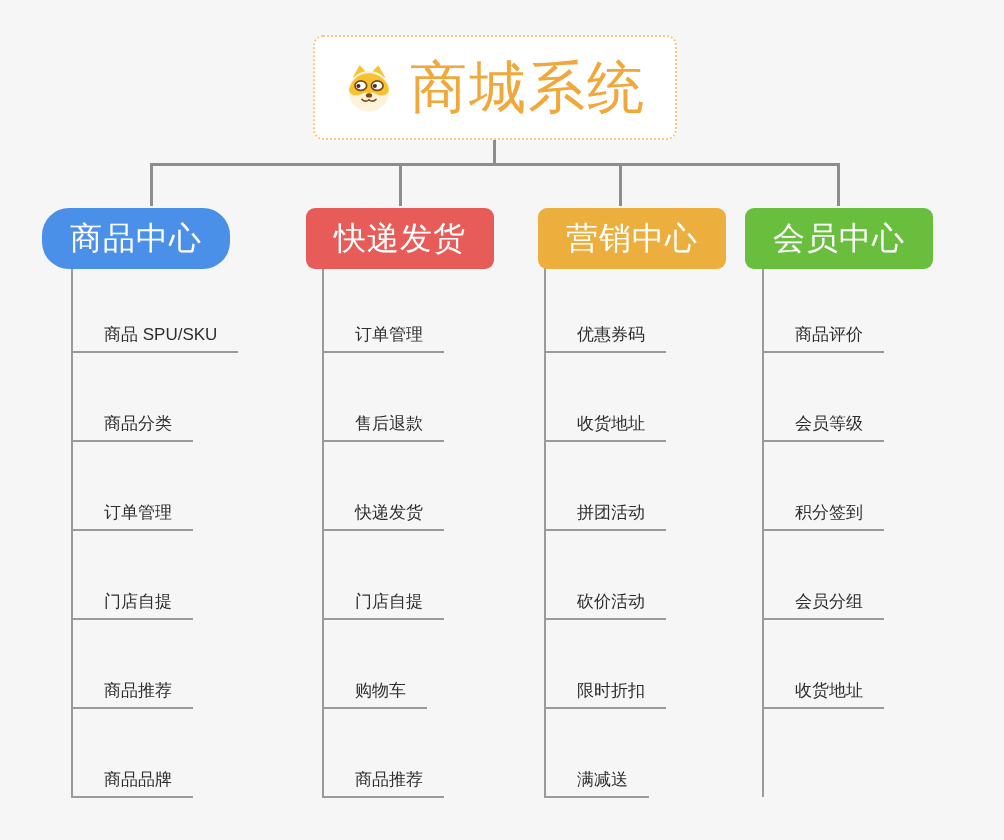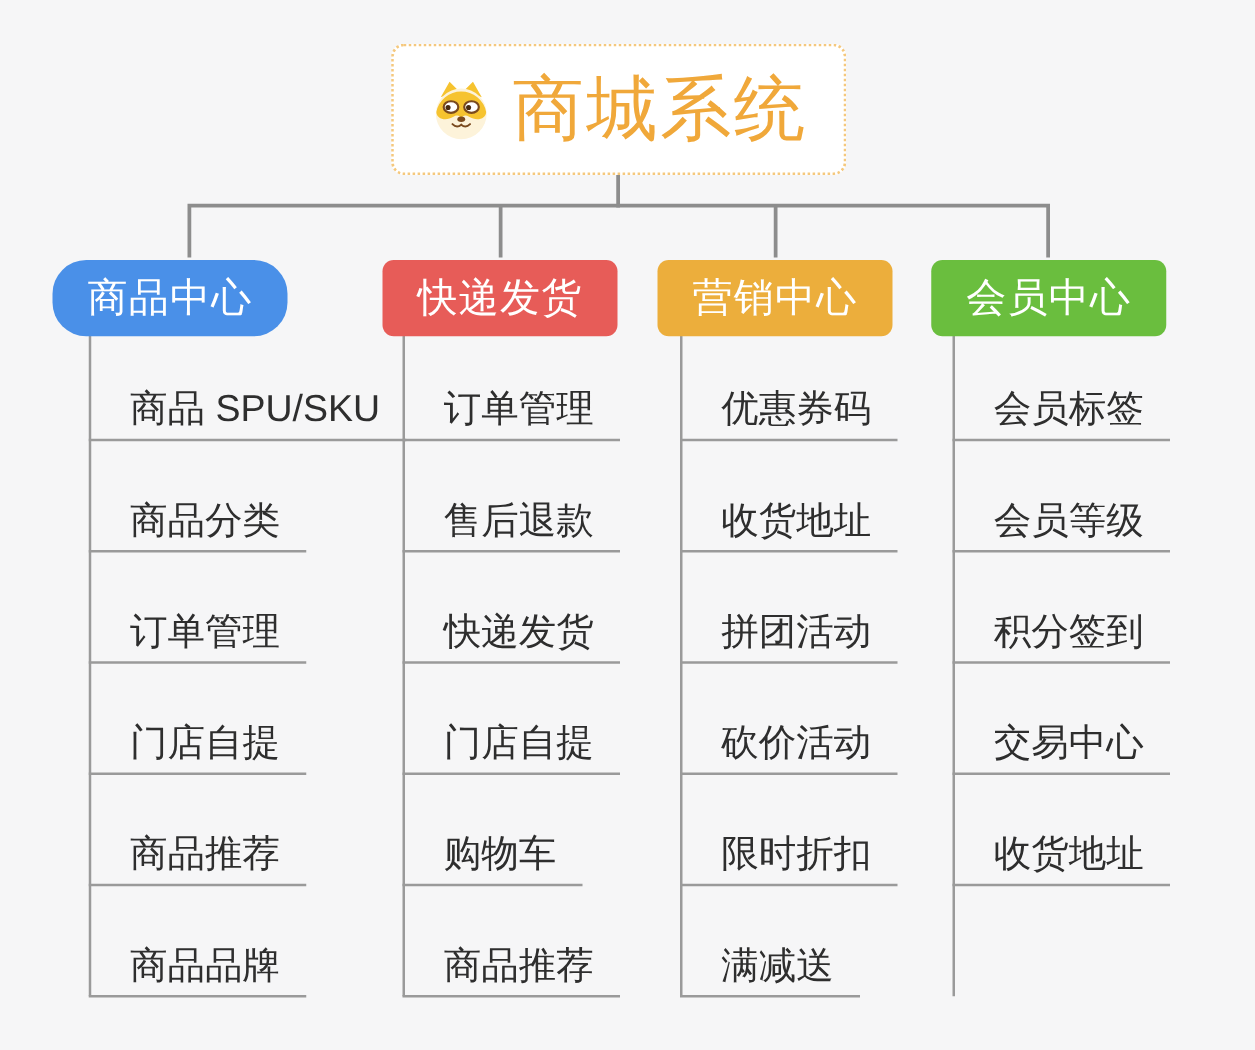--- a/index.html
+++ b/index.html
@@ -37,38 +37,38 @@
     width: 188px; height: 61px;
     border-radius: 9px;
     display: flex; align-items: center; justify-content: center;
     color: #ffffff;
     font-size: 32px;
     letter-spacing: 1px;
     z-index: 2;
   }
   .bh-1 { left: 42px;  background: #4a90e8; border-radius: 27px; }
   .bh-2 { left: 306px; background: #e75c58; }
-  .bh-3 { left: 526px; background: #ecae3c; }
+  .bh-3 { left: 538px; background: #ecae3c; }
   .bh-4 { left: 745px; background: #6abe3e; }
   .column {
     position: absolute; top: 269px;
     display: flex; flex-direction: column; align-items: flex-start;
     z-index: 1;
   }
   .col-1 { left: 71px; }
   .col-2 { left: 322px; }
   .col-3 { left: 544px; }
   .col-4 { left: 762px; }
   .item {
     box-sizing: border-box;
     height: 89px;
     display: flex; align-items: flex-end;
     padding: 0 21px 6px 33px;
     border-bottom: 2px solid #9a9a9a;
-    font-size: 30px;
+    font-size: 17px;
     color: #2e2e2e;
     white-space: nowrap;
     line-height: 1.15;
   }
   .item:first-child { height: 84px; }
 </style>
 </head>
 <body>
 
 <svg class="connectors" width="1004" height="840" viewBox="0 0 1004 840">
@@ -136,18 +136,18 @@
 <div class="column col-3">
   <div class="item">优惠券码</div>
   <div class="item">收货地址</div>
   <div class="item">拼团活动</div>
   <div class="item">砍价活动</div>
   <div class="item">限时折扣</div>
   <div class="item">满减送</div>
 </div>
 
 <div class="column col-4">
-  <div class="item">会员标签</div>
+  <div class="item">商品评价</div>
   <div class="item">会员等级</div>
   <div class="item">积分签到</div>
-  <div class="item">交易中心</div>
+  <div class="item">会员分组</div>
   <div class="item">收货地址</div>
 </div>
 
 </body></html>

